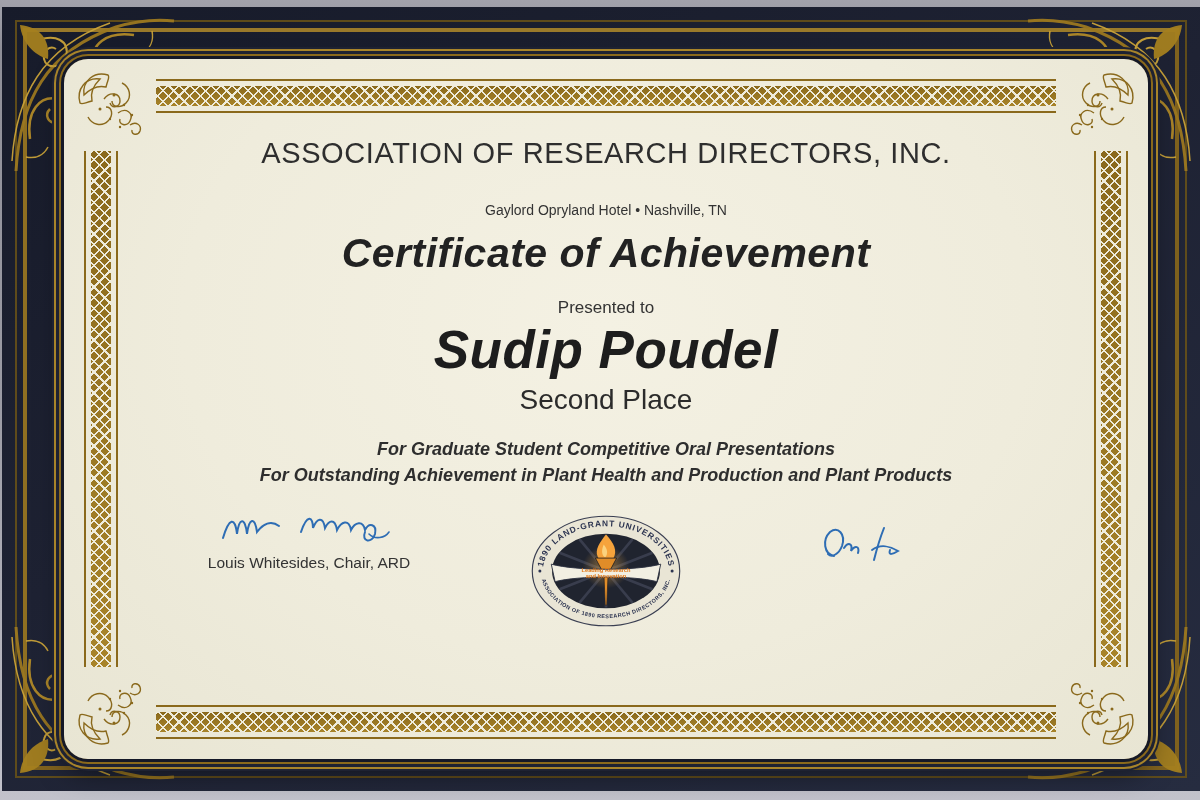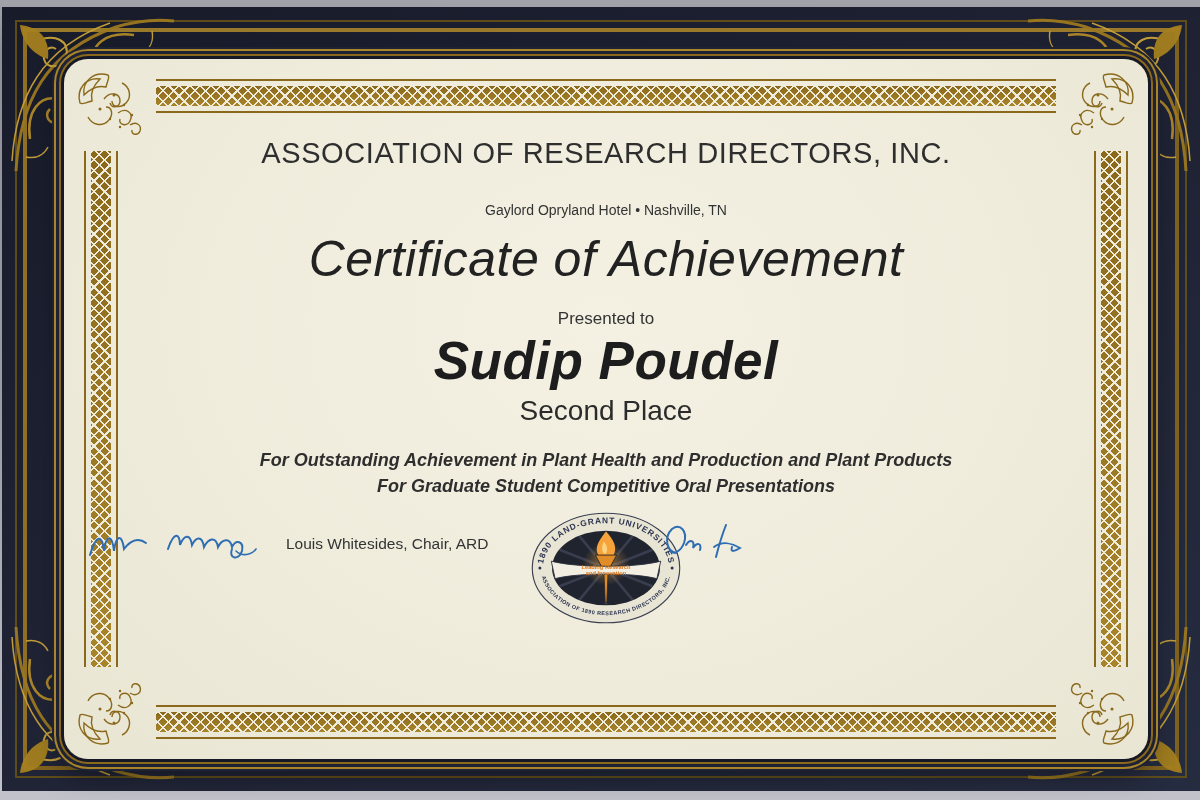--- a/index.html
+++ b/index.html
@@ -52,30 +52,30 @@
   .orn{position:absolute;width:74px;height:74px;}
   .orn.tl{top:10px;left:10px;}
   .orn.tr{top:10px;right:10px;transform:scaleX(-1);}
   .orn.bl{bottom:10px;left:10px;transform:scaleY(-1);}
   .orn.br{bottom:10px;right:10px;transform:rotate(180deg);}
   
   .content{position:absolute;inset:0;padding-top:78px;text-align:center;color:#2b2b2b;}
   .org{font-size:29px;letter-spacing:.6px;color:#2e2e2e;font-weight:400;margin:0;}
   .dates{margin-top:19px;font-size:16.5px;color:#333;}
   .venue{margin-top:32px;font-size:14px;color:#333;}
-  .cert-title{margin-top:12px;font-size:50px;font-style:italic;font-weight:400;color:#222;letter-spacing:.5px;}
+  .cert-title{margin-top:12px;font-size:41px;font-style:italic;font-weight:700;color:#222;letter-spacing:.5px;}
   .presented{margin-top:21px;font-size:17px;color:#333;}
   .recipient{margin-top:1px;font-size:53px;font-weight:700;font-style:italic;color:#1d1d1d;letter-spacing:.5px;}
   .award{margin-top:4px;font-size:28px;color:#2b2b2b;}
   .desc{margin-top:20px;font-size:18px;font-style:italic;font-weight:600;color:#2e2e2e;line-height:1.45;}
   .bottom-row{
     margin-top:12px;display:grid;grid-template-columns:1fr auto 1fr;
     align-items:end;
   }
-  .sig-block{display:flex;flex-direction:row;align-items:center;padding-bottom:56px;gap:10px;}
+  .sig-block{display:flex;flex-direction:column;align-items:center;padding-bottom:56px;}
   .sig-block.left{transform:translateX(12px);}
   .sig-block.right{transform:translateX(-28px);}
   .sig-label{font-size:15.5px;color:#333;margin-top:2px;}
   .sig-svg{height:52px;margin-bottom:0;}
   .seal{width:152px;height:114px;display:block;}
   .hidden-defs{position:absolute;width:0;height:0;overflow:hidden;}
 </style>
 </head>
 <body>
 
@@ -146,22 +146,22 @@
       </svg>
 
     <div class="content">
       <div class="org">ASSOCIATION OF RESEARCH DIRECTORS, INC.</div>
       <div class="venue">Gaylord Opryland Hotel • Nashville, TN</div>
       <div class="cert-title">Certificate of Achievement</div>
       <div class="presented">Presented to</div>
       <div class="recipient">Sudip Poudel</div>
       <div class="award">Second Place</div>
       <div class="desc">
+        <div>For Graduate Student Competitive Oral Presentations</div>
         <div>For Outstanding Achievement in Plant Health and Production and Plant Products</div>
-        <div>For Graduate Student Competitive Oral Presentations</div>
       </div>
 
       <div class="bottom-row">
 
         <div class="sig-block left">
           <svg class="sig-svg" width="200" height="52" viewBox="0 0 200 52">
             <g fill="none" stroke="#2e6db4" stroke-width="2" stroke-linecap="round">
               <path d="M14,38 C20,18 26,16 28,34 C30,18 36,16 38,34 C40,18 46,16 48,32 C54,24 62,20 70,26"></path>
               <path d="M92,32 C98,14 104,16 104,28 C108,18 114,16 116,28 C120,20 126,18 128,30 C132,22 140,18 142,30 C146,22 154,20 156,30 C160,22 168,24 166,34 C163,44 152,42 156,32"></path>
               <path d="M160,34 c6,6 16,4 20,-2" stroke-width="1.6"></path>

